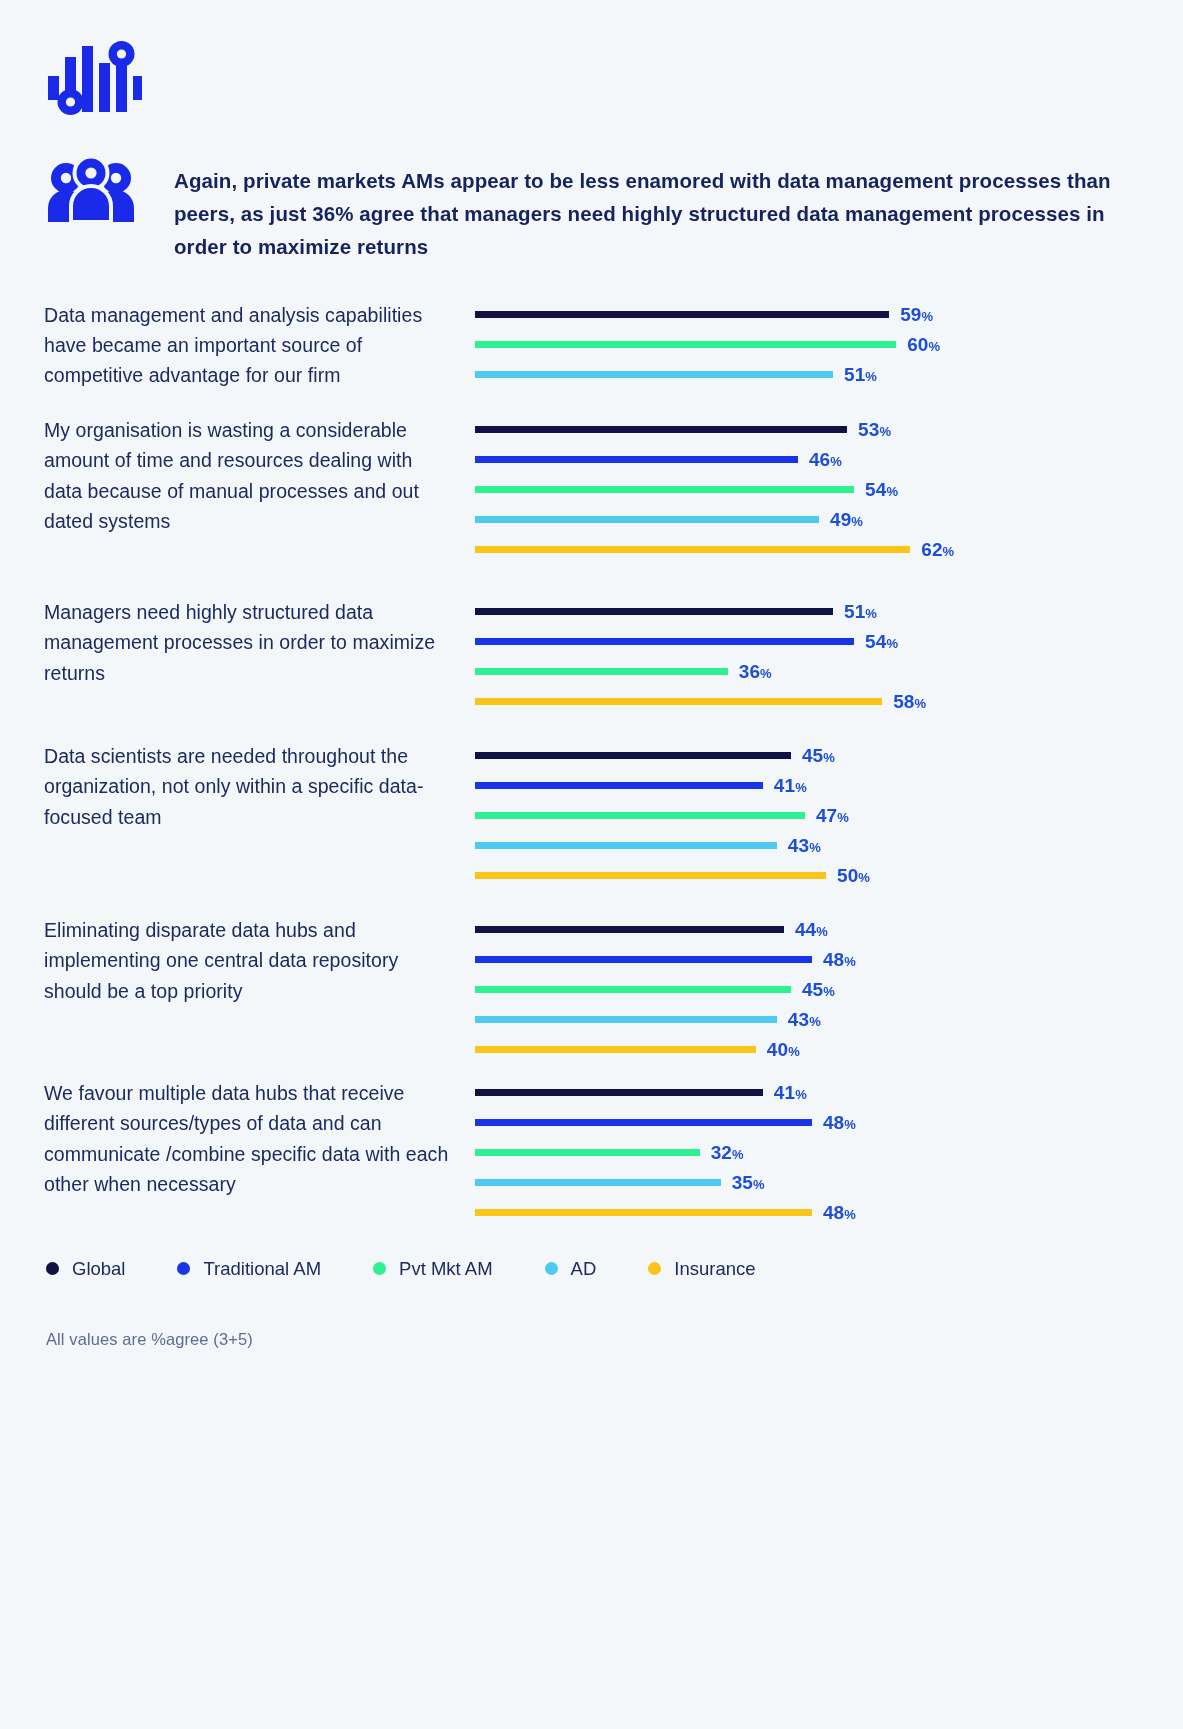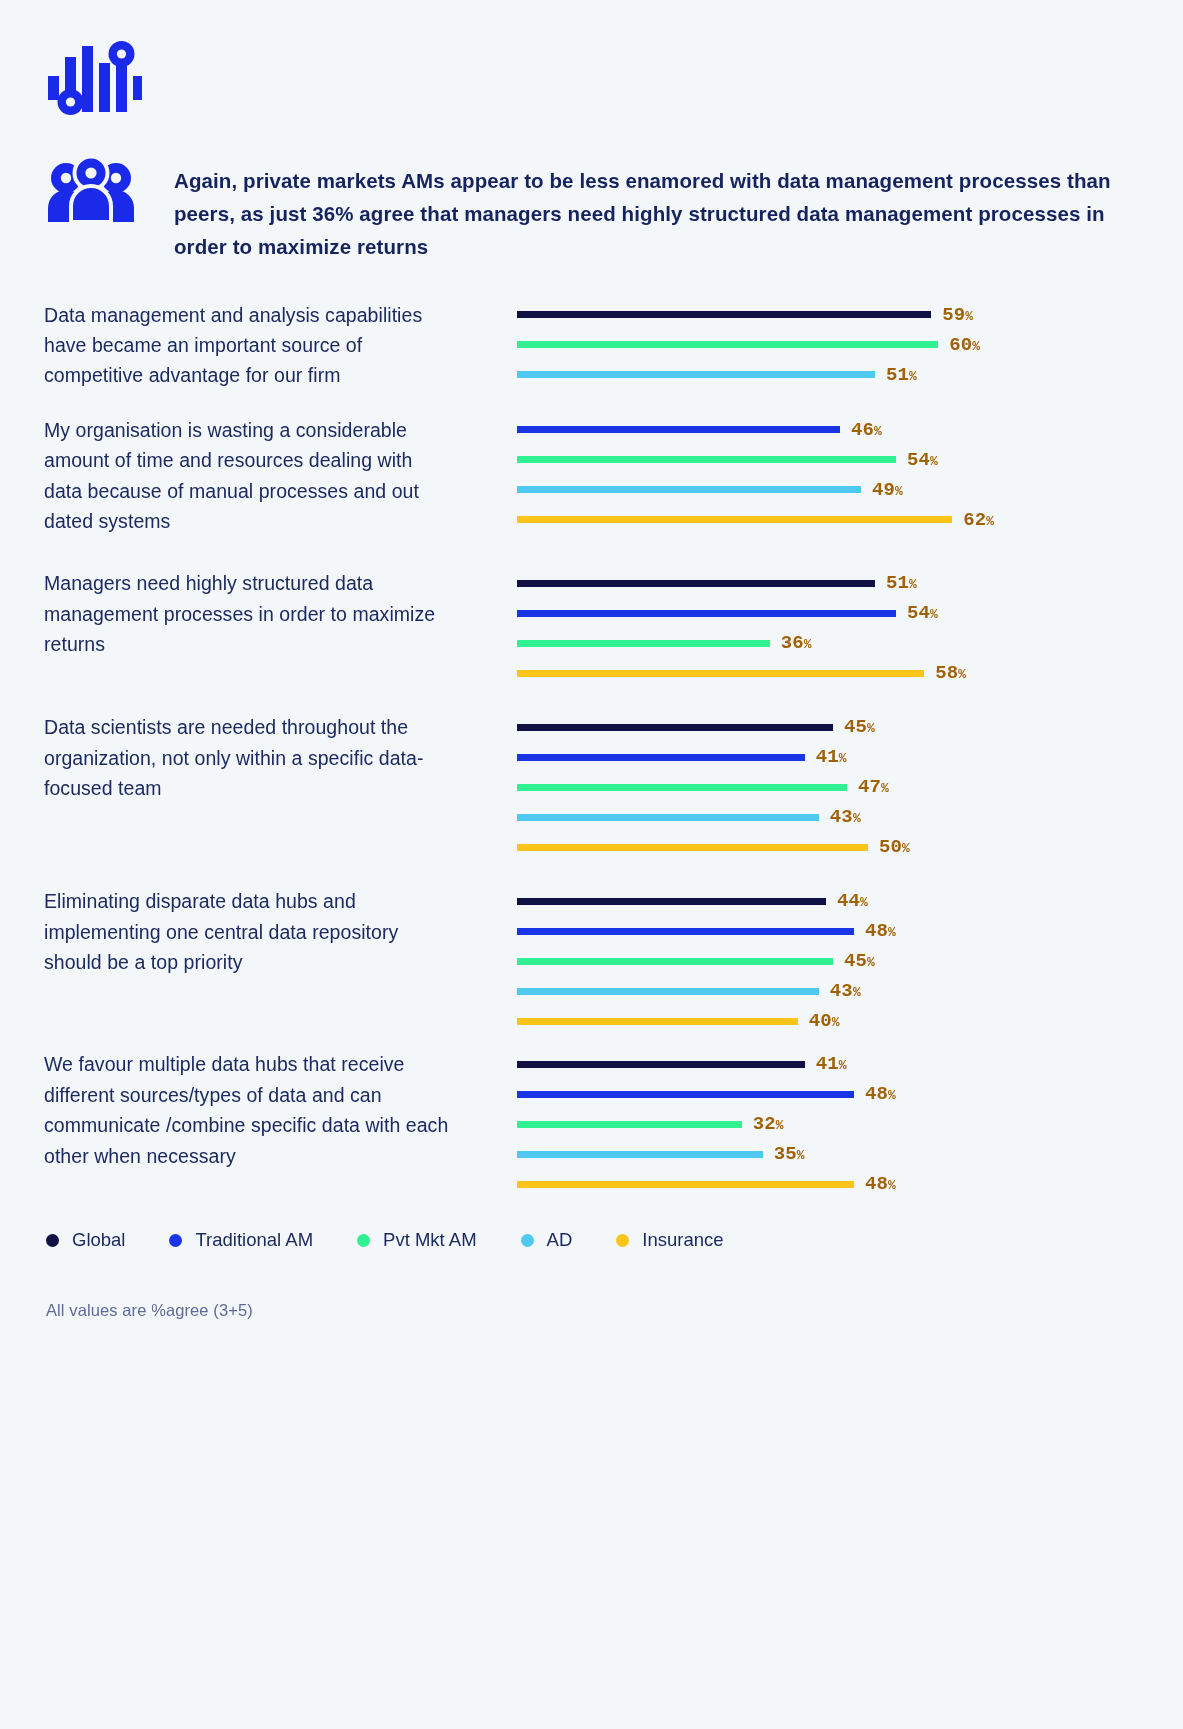--- a/index.html
+++ b/index.html
@@ -58,21 +58,20 @@
     position: relative;
     margin-top: 36px;
     padding: 0 0 0 44px;
   }
 
   .group {
     position: relative;
     display: flex;
     align-items: flex-start;
     margin-bottom: 0;
-    gap: 42px;
   }
 
   .group-label {
     flex: 0 0 420px;
     width: 420px;
     font-size: 19.5px;
     line-height: 1.56;
     color: #1d2a60;
     padding-right: 12px;
     letter-spacing: 0.05px;
@@ -93,38 +92,37 @@
 
   .bar {
     height: 7px;
     border-radius: 0px;
     flex: 0 0 auto;
   }
 
   .bar-value {
     font-size: 19px;
     font-weight: bold;
-    color: #a16207;
+    color: #1d4ed8;
     margin-left: 11px;
     white-space: nowrap;
     letter-spacing: 0.1px;
-    font-family: Liberation Mono, monospace;
   }
 
   .bar-value .pct {
     font-size: 13px;
     font-weight: bold;
     vertical-align: baseline;
   }
 
   
   .legend {
     display: flex;
     align-items: flex-end;
-    gap: 0;
+    gap: 8px;
     padding: 0 0 0 46px;
     margin-top: 30px;
   }
 
   .legend-item {
     display: flex;
     align-items: center;
     margin-right: 44px;
   }
 
@@ -213,20 +211,24 @@
           <div class="bar-row">
             <div class="bar" style="width: 358.02px; background: rgb(79, 201, 240);"></div>
             <div class="bar-value">51<span class="pct">%</span></div>
           </div>
         </div>
       </div>
       <div class="group" style="margin-bottom: 32px;">
         <div class="group-label">My organisation is wasting a considerable amount of time and resources dealing with data because of manual processes and out dated systems</div>
         <div class="group-bars">
           <div class="bar-row">
+            <div class="bar" style="width: 372.06px; background: rgb(17, 17, 68);"></div>
+            <div class="bar-value">53<span class="pct">%</span></div>
+          </div>
+          <div class="bar-row">
             <div class="bar" style="width: 322.92px; background: rgb(26, 53, 232);"></div>
             <div class="bar-value">46<span class="pct">%</span></div>
           </div>
           <div class="bar-row">
             <div class="bar" style="width: 379.08px; background: rgb(47, 241, 146);"></div>
             <div class="bar-value">54<span class="pct">%</span></div>
           </div>
           <div class="bar-row">
             <div class="bar" style="width: 343.98px; background: rgb(79, 201, 240);"></div>
             <div class="bar-value">49<span class="pct">%</span></div>

